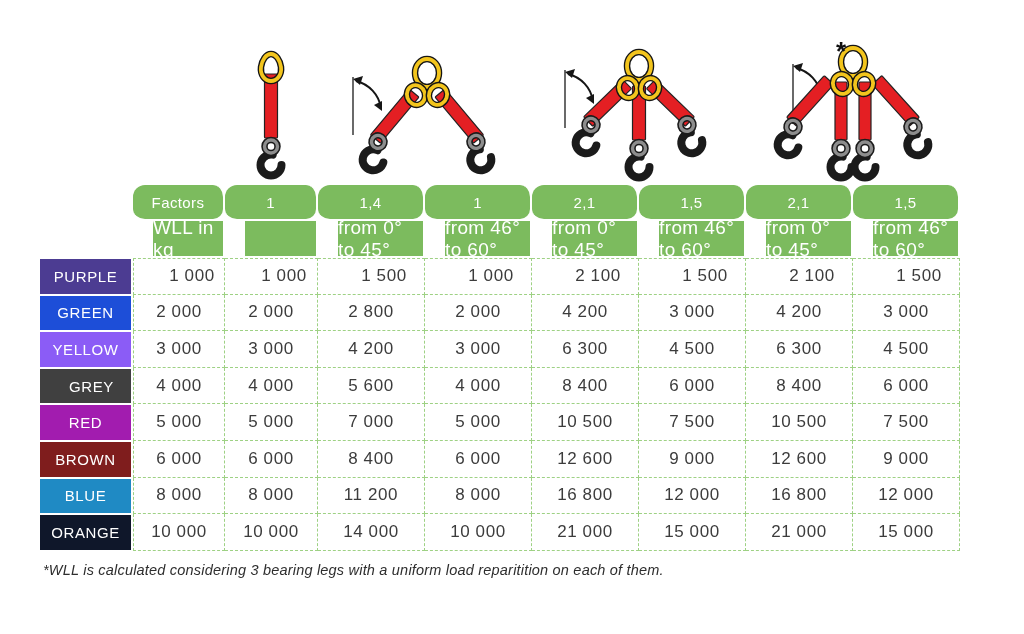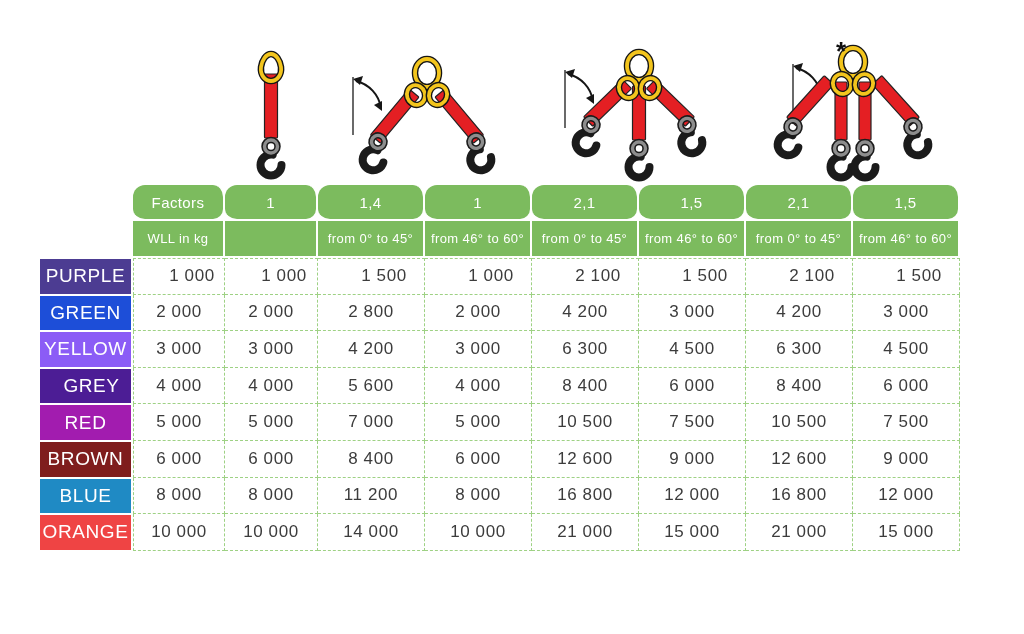--- a/index.html
+++ b/index.html
@@ -23,31 +23,31 @@
     grid-template-rows:36px 37px repeat(8,36.6px);
   }
   .cell{display:flex;align-items:center;justify-content:center;box-sizing:border-box;}
   .corner{background:transparent;}
   .head{
     background:var(--header-green);color:#fff;
     border-right:2px solid #fff;border-bottom:2px solid #fff;
     letter-spacing:.4px;
   }
   .h1{font-size:15px;border-radius:12px;}
-  .h2{font-size:13px;}
+  .h2{font-size:19px;margin-left:20px;}
   .data{
     background:#fff;color:var(--text-dark);
     font-size:17px;letter-spacing:.6px;
     border-right:1.5px dashed var(--grid-green);
     border-bottom:1.5px dashed var(--grid-green);
   }
   .dleft{border-left:1.5px dashed var(--grid-green);}
   .dtop{border-top:1.5px dashed var(--grid-green);padding-left:26px;}
   .label-cell{
-    color:#fff;font-size:19px;letter-spacing:.6px;
+    color:#fff;font-size:15px;letter-spacing:.6px;
     border-top:1.5px solid #fff;border-bottom:1.5px solid #fff;
     border-right:2.5px solid #fff;
   }
 
   
   .footnote{
     position:absolute;left:43px;top:562px;
     font-size:14.5px;font-style:italic;color:#2e2e2e;letter-spacing:.2px;
   }
 
@@ -215,21 +215,21 @@
       <div class="cell data">3 000</div>
       <div class="cell label-cell" style="background: #8b5cf6;">YELLOW</div>
       <div class="cell data dleft">3 000</div>
       <div class="cell data">3 000</div>
       <div class="cell data">4 200</div>
       <div class="cell data">3 000</div>
       <div class="cell data">6 300</div>
       <div class="cell data">4 500</div>
       <div class="cell data">6 300</div>
       <div class="cell data">4 500</div>
-      <div class="cell label-cell" style="background: #4c1d95; padding-left: 12px;">GREY</div>
+      <div class="cell label-cell" style="background: #404040; padding-left: 12px;">GREY</div>
       <div class="cell data dleft">4 000</div>
       <div class="cell data">4 000</div>
       <div class="cell data">5 600</div>
       <div class="cell data">4 000</div>
       <div class="cell data">8 400</div>
       <div class="cell data">6 000</div>
       <div class="cell data">8 400</div>
       <div class="cell data">6 000</div>
       <div class="cell label-cell" style="background: #a21caf;">RED</div>
       <div class="cell data dleft">5 000</div>
@@ -251,24 +251,25 @@
       <div class="cell data">9 000</div>
       <div class="cell label-cell" style="background: rgb(31, 138, 196);">BLUE</div>
       <div class="cell data dleft">8 000</div>
       <div class="cell data">8 000</div>
       <div class="cell data">11 200</div>
       <div class="cell data">8 000</div>
       <div class="cell data">16 800</div>
       <div class="cell data">12 000</div>
       <div class="cell data">16 800</div>
       <div class="cell data">12 000</div>
-      <div class="cell label-cell" style="background: #ef4444;">ORANGE</div>
+      <div class="cell label-cell" style="background: #0f172a;">ORANGE</div>
       <div class="cell data dleft">10 000</div>
       <div class="cell data">10 000</div>
       <div class="cell data">14 000</div>
       <div class="cell data">10 000</div>
       <div class="cell data">21 000</div>
       <div class="cell data">15 000</div>
       <div class="cell data">21 000</div>
       <div class="cell data">15 000</div>
     </div>
 
+  <div class="footnote">*WLL is calculated considering 3 bearing legs with a uniform load reparitition on each of them.</div>
 </div>
 
 </body></html>

